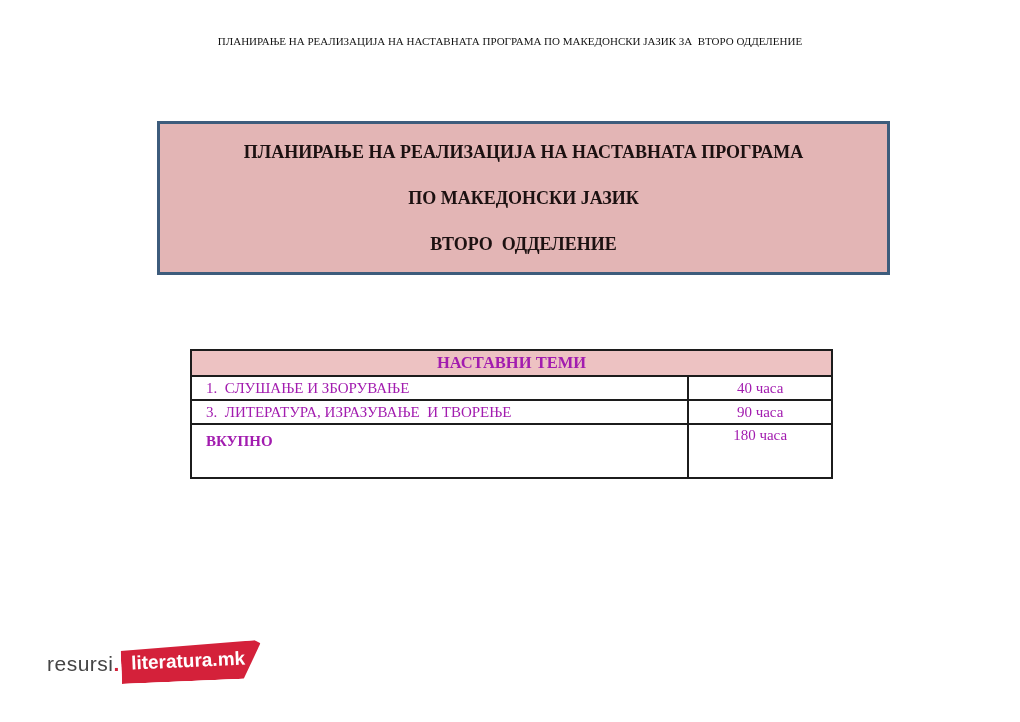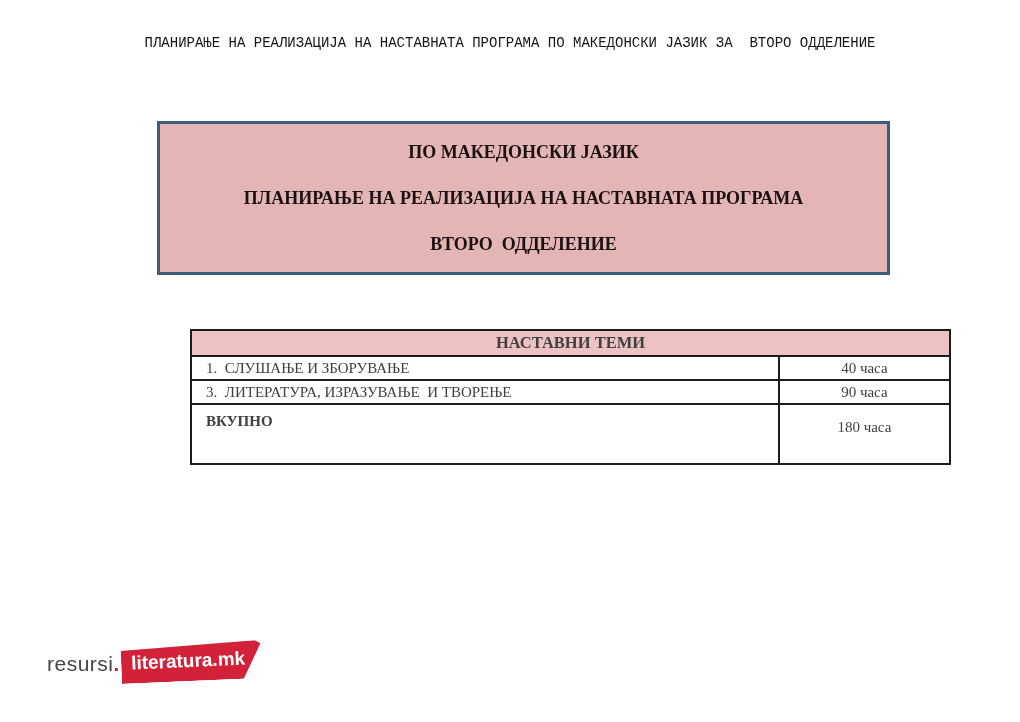--- a/index.html
+++ b/index.html
@@ -8,25 +8,24 @@
     width:1020px;height:722px;
     background:#ffffff;
     font-family:"Liberation Serif", serif;
     color:#111111;
     overflow:hidden;
   }
   
   .doc-header{
     position:absolute;top:35px;left:0;right:0;
     text-align:center;
-    font-size:14px;
+    font-size:11px;
     letter-spacing:0px;
     white-space:pre;
     color:#141414;
-    font-family:Liberation Mono, monospace;
   }
   
   .title-box{
     position:absolute;
     left:157px;top:121px;
     width:727px;height:148px;
     background:#e3b5b5;
     border:3px solid #3d5c7c;
     display:flex;align-items:center;justify-content:center;
   }
@@ -35,25 +34,25 @@
     font-weight:bold;
     font-size:18px;
     line-height:23px;
     color:#1c1111;
     white-space:pre-line;
   }
   .title-line{white-space:pre;display:block;}
   
   .topics-table{
     position:absolute;
-    left:190px;top:329px;
-    width:761px;
+    left:190px;top:349px;
+    width:643px;
     border-collapse:collapse;
     font-size:15px;
-    color:#404040;
+    color:#a21caf;
   }
   .topics-table th,.topics-table td{
     border:2px solid #1c1c1c;
     padding:0 6px;
   }
   .topics-table th{
     background:#edc2c2;
     font-size:16.5px;
     font-weight:bold;
     height:24px;
@@ -68,21 +67,21 @@
   }
   .hours-cell{
     width:132px;
     text-align:center;
   }
   .total-row td{
     height:44px;
     vertical-align:top;
   }
   .total-row .topic-cell{font-weight:bold;padding-top:8px;}
-  .total-row .hours-cell{padding-top:14px;margin-top:32px;}
+  .total-row .hours-cell{padding-top:2px;margin-top:32px;}
   
   .logo{
     position:absolute;
     left:47px;top:652px;
     display:flex;
     font-family:"Liberation Sans", sans-serif;
   }
   .logo-prefix{
     font-size:21px;
     color:#454545;
@@ -109,22 +108,22 @@
 </style>
 </head>
 <body>
 
 <div id="page">
 
   <div class="doc-header">ПЛАНИРАЊЕ НА РЕАЛИЗАЦИЈА НА НАСТАВНАТА ПРОГРАМА ПО МАКЕДОНСКИ ЈАЗИК ЗА  ВТОРО ОДДЕЛЕНИЕ</div>
 
   <div class="title-box">
     <div class="title-box-inner">
+      <span class="title-line">ПЛАНИРАЊЕ НА РЕАЛИЗАЦИЈА НА НАСТАВНАТА ПРОГРАМА</span>
       <span class="title-line">ПО МАКЕДОНСКИ ЈАЗИК</span>
-      <span class="title-line">ПЛАНИРАЊЕ НА РЕАЛИЗАЦИЈА НА НАСТАВНАТА ПРОГРАМА</span>
       <span class="title-line">ВТОРО  ОДДЕЛЕНИЕ</span>
     </div>
   </div>
 
   <table class="topics-table">
     <thead>
       <tr>
         <th colspan="2">НАСТАВНИ ТЕМИ</th>
       </tr>
     </thead>

